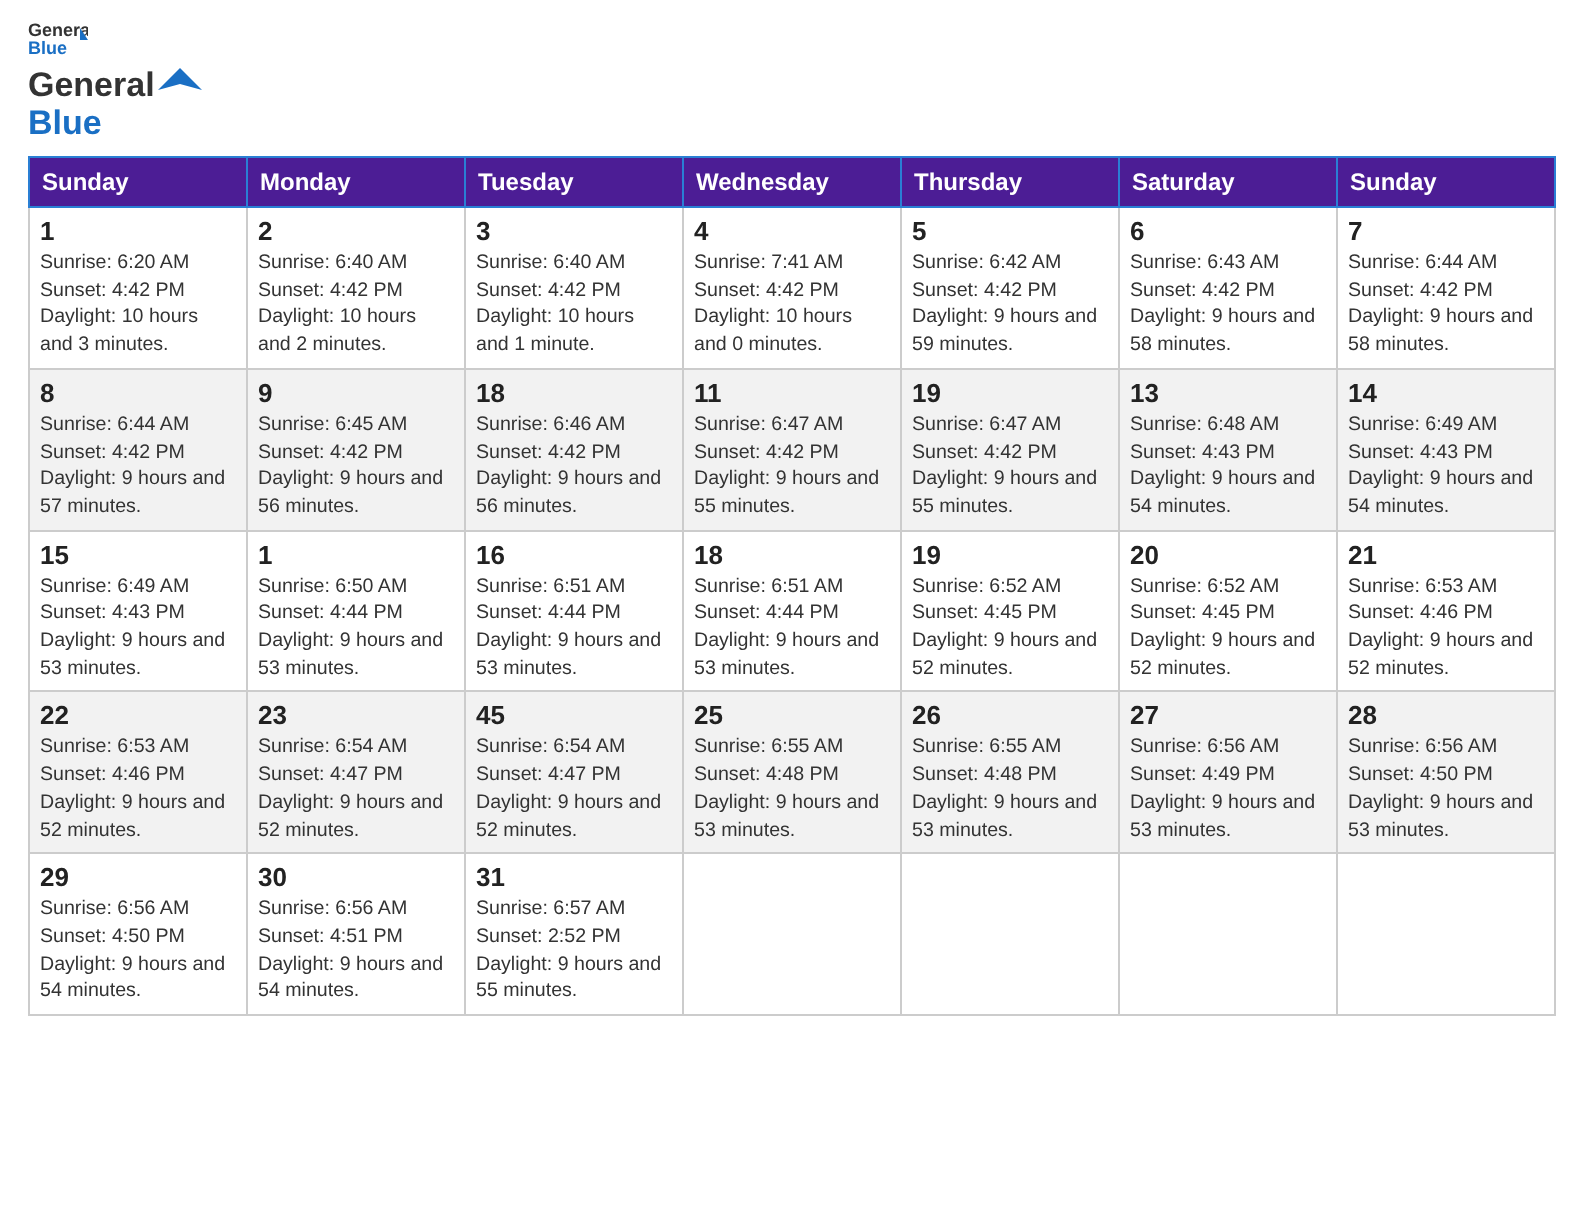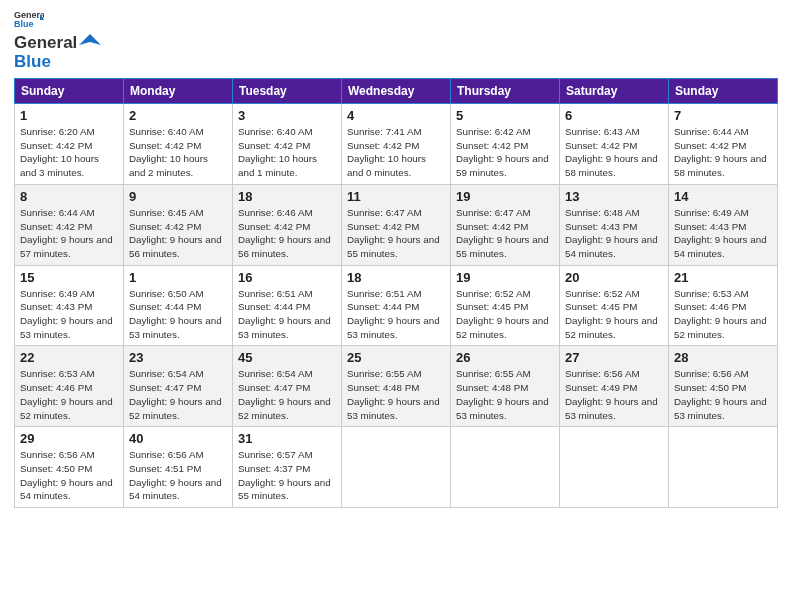--- a/index.html
+++ b/index.html
@@ -364,32 +364,32 @@
         <tr>
           <td>
             <span class="day-num">29</span>
             <div class="day-info">
               <div>Sunrise: 6:56 AM</div>
               <div>Sunset: 4:50 PM</div>
               <div>Daylight: 9 hours and 54 minutes.</div>
             </div>
           </td>
           <td>
-            <span class="day-num">40</span>
+            <span class="day-num">30</span>
             <div class="day-info">
               <div>Sunrise: 6:56 AM</div>
               <div>Sunset: 4:51 PM</div>
               <div>Daylight: 9 hours and 54 minutes.</div>
             </div>
           </td>
           <td>
             <span class="day-num">31</span>
             <div class="day-info">
               <div>Sunrise: 6:57 AM</div>
-              <div>Sunset: 4:37 PM</div>
+              <div>Sunset: 2:52 PM</div>
               <div>Daylight: 9 hours and 55 minutes.</div>
             </div>
           </td>
           <td class="empty-cell"></td>
           <td class="empty-cell"></td>
           <td class="empty-cell"></td>
           <td class="empty-cell"></td>
         </tr>
       </tbody>
   </table>

